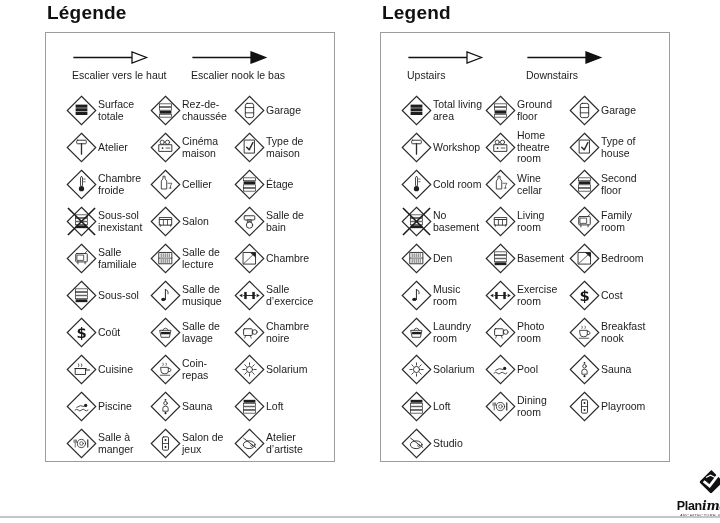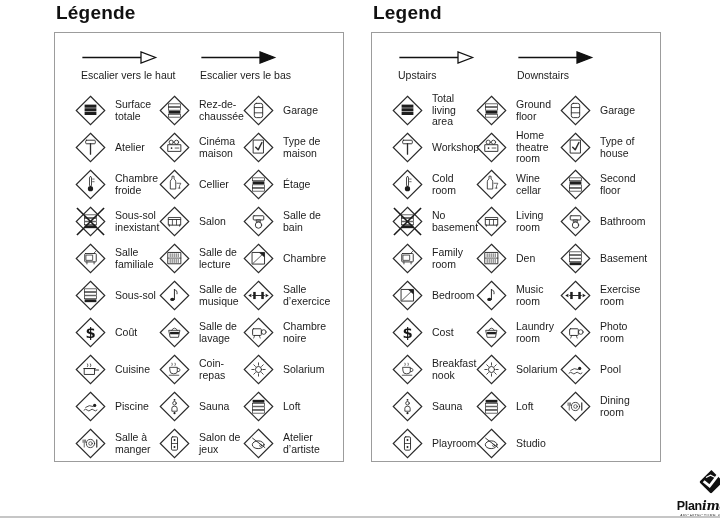--- a/index.html
+++ b/index.html
@@ -5,22 +5,22 @@
   html,body{margin:0;padding:0;background:#fff;}
   body{
     width:720px;height:523px;overflow:hidden;
     font-family:"Liberation Sans", sans-serif;
     color:#1c1c1c;
     -webkit-font-smoothing:antialiased;
   }
   .page{position:relative;width:720px;height:523px;background:#fff;}
 
   .panel{position:absolute;top:2px;width:292px;}
-  .panel-0{left:54px;}
-  .panel-1{left:371px;}
+  .panel-0{left:45px;}
+  .panel-1{left:380px;}
 
   .panel-title{
     margin:0 0 8px 2px;
     font-size:19px;font-weight:bold;letter-spacing:.2px;color:#111;
   }
   .panel-box{
     box-sizing:border-box;
     width:290px;height:430px;
     border:1px solid #9c9c9c;
     padding:15px 0 0 20px;
@@ -40,21 +40,21 @@
     display:grid;
     grid-template-columns:84px 84px 88px;
     grid-auto-rows:37px;
     margin-top:11px;
     align-items:center;
   }
   .cell{display:flex;align-items:center;}
   .icn{width:31px;height:31px;flex:none;display:block;}
   .icn svg{display:block;width:31px;height:31px;}
   .lbl{
-    margin-left:9px;width:50px;
+    margin-left:1px;width:50px;
     font-size:10.5px;line-height:1.12;color:#1c1c1c;
   }
 
   .logo{
     position:absolute;left:674px;top:469px;width:72px;
     text-align:center;line-height:1;
   }
   .logo-mark{display:block;margin:0 auto 1px auto;width:27px;height:27px;}
   .logo-text{font-size:12.5px;white-space:nowrap;color:#101010;}
   .logo-plan{font-weight:bold;letter-spacing:-.3px;}
@@ -81,21 +81,21 @@
         <h2 class="panel-title">Légende</h2>
         <div class="panel-box">
           <div class="arrows">
             <div class="arrow-block"><span><svg viewBox="0 0 88 16">
                   <line x1="1.5" y1="8" x2="66" y2="8" stroke="#111" stroke-width="1.6"></line>
                   <polygon points="66,1.8 66,14.2 82,8" fill="#fff" stroke="#111" stroke-width="1.4"></polygon>
                 </svg></span><span class="arrow-label">Escalier vers le haut</span></div>
             <div class="arrow-block"><span><svg viewBox="0 0 88 16">
                   <line x1="1.5" y1="8" x2="66" y2="8" stroke="#111" stroke-width="1.6"></line>
                   <polygon points="66,1.8 66,14.2 82,8" fill="#111" stroke="#111" stroke-width="1.4"></polygon>
-                </svg></span><span class="arrow-label">Escalier vers le bas</span></div>
+                </svg></span><span class="arrow-label">Escalier nook le bas</span></div>
           </div>
           <div class="grid">
             <div class="cell">
               <span class="icn">
                 <svg viewBox="0 0 40 40">
                   <polygon points="20,1.6 38.4,20 20,38.4 1.6,20" fill="#fff" stroke="#2b2b2b" stroke-width="1.5"></polygon>
                   <rect x="12.4" y="12.4" width="15.2" height="4" fill="#1e1e1e"></rect>
                   <rect x="12.4" y="17.1" width="15.2" height="4" fill="#1e1e1e"></rect>
                   <rect x="12.4" y="21.8" width="15.2" height="4" fill="#1e1e1e"></rect>
                 </svg>
@@ -581,31 +581,20 @@
                   <line x1="13.4" y1="24.2" x2="13.4" y2="26.2" stroke="#2b2b2b" fill="none" stroke-linecap="round" stroke-linejoin="round" stroke-width="1"></line>
                   <line x1="26.6" y1="24.2" x2="26.6" y2="26.2" stroke="#2b2b2b" fill="none" stroke-linecap="round" stroke-linejoin="round" stroke-width="1"></line>
                 </svg>
               </span>
               <span class="lbl">Living room</span>
             </div>
             <div class="cell">
               <span class="icn">
                 <svg viewBox="0 0 40 40">
                   <polygon points="20,1.6 38.4,20 20,38.4 1.6,20" fill="#fff" stroke="#2b2b2b" stroke-width="1.5"></polygon>
-                  <rect x="13.2" y="12.6" width="13.6" height="5.4" rx="1" stroke="#2b2b2b" fill="none" stroke-linecap="round" stroke-linejoin="round" stroke-width="1.2"></rect>
-                  <path d="M17.6 18 h4.8 v2.4 h-4.8 Z" stroke="#2b2b2b" fill="none" stroke-linecap="round" stroke-linejoin="round" stroke-width="1"></path>
-                  <circle cx="20" cy="24.6" r="4.1" stroke="#2b2b2b" fill="none" stroke-linecap="round" stroke-linejoin="round" stroke-width="1.2"></circle>
-                </svg>
-              </span>
-              <span class="lbl">Bathroom</span>
-            </div>
-            <div class="cell">
-              <span class="icn">
-                <svg viewBox="0 0 40 40">
-                  <polygon points="20,1.6 38.4,20 20,38.4 1.6,20" fill="#fff" stroke="#2b2b2b" stroke-width="1.5"></polygon>
                   <rect x="12.6" y="13.6" width="14.8" height="10.8" rx="1" stroke="#2b2b2b" fill="none" stroke-linecap="round" stroke-linejoin="round" stroke-width="1.2"></rect>
                   <rect x="14.6" y="15.6" width="8.2" height="6.8" stroke="#2b2b2b" fill="none" stroke-linecap="round" stroke-linejoin="round" stroke-width="1"></rect>
                   <line x1="15.4" y1="24.4" x2="15.4" y2="27" stroke="#2b2b2b" fill="none" stroke-linecap="round" stroke-linejoin="round" stroke-width="1.1"></line>
                   <line x1="24.6" y1="24.4" x2="24.6" y2="27" stroke="#2b2b2b" fill="none" stroke-linecap="round" stroke-linejoin="round" stroke-width="1.1"></line>
                   <line x1="24" y1="13.6" x2="26.6" y2="10.8" stroke="#2b2b2b" fill="none" stroke-linecap="round" stroke-linejoin="round" stroke-width="1"></line>
                 </svg>
               </span>
               <span class="lbl">Family room</span>
             </div>
             <div class="cell">

